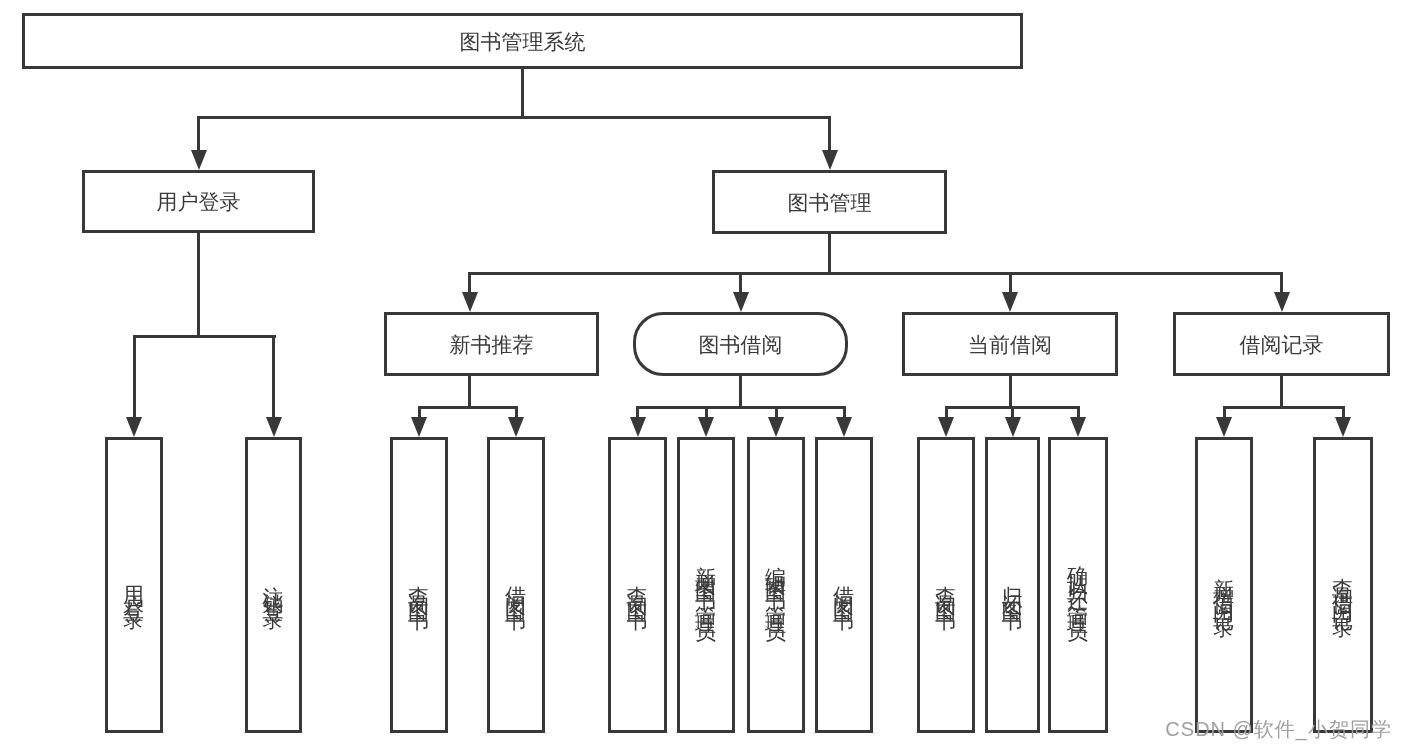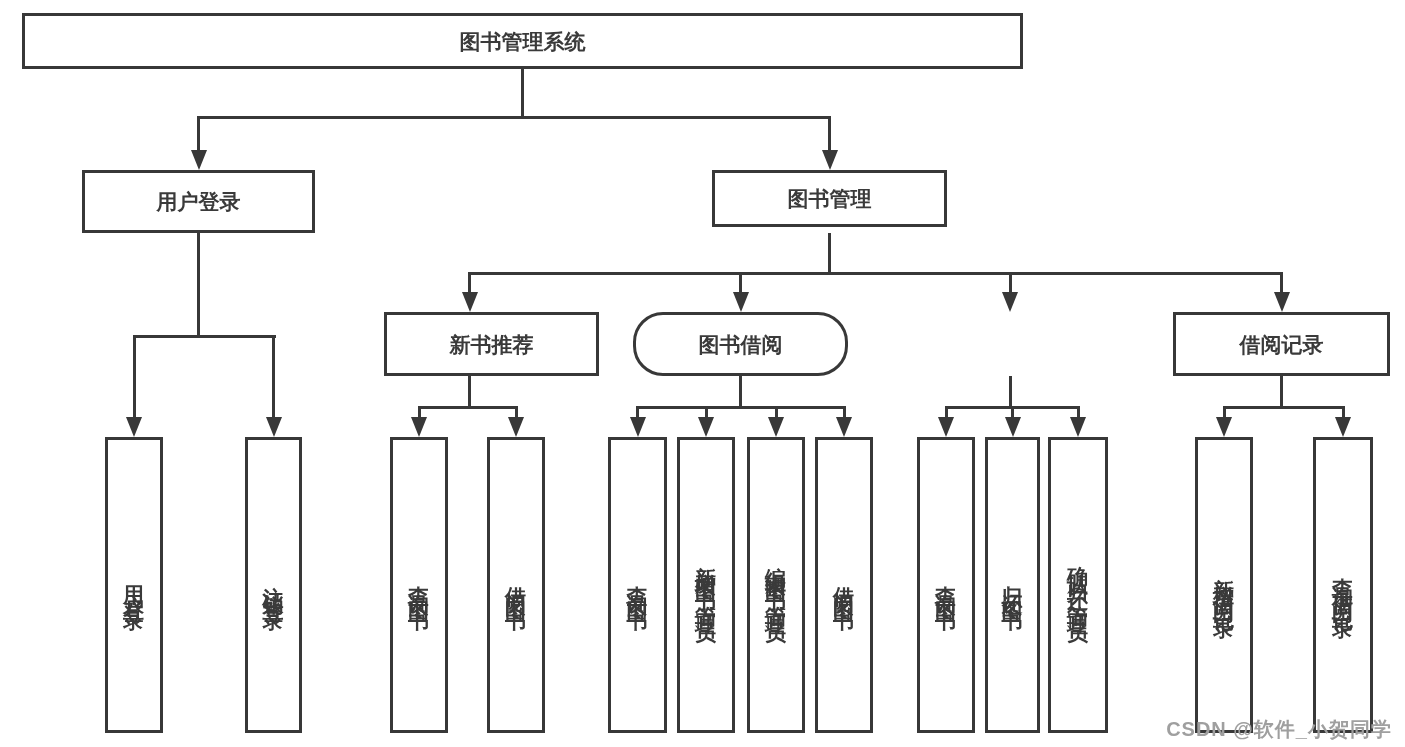--- a/index.html
+++ b/index.html
@@ -8,21 +8,20 @@
     --wm:#9f9f9f;
     --bg:#ffffff;
   }
   html,body{margin:0;padding:0;background:var(--bg);}
   #canvas{
     position:relative;
     width:1405px;height:747px;
     background:var(--bg);
     overflow:hidden;
     font-family:"Liberation Sans","DejaVu Sans",sans-serif;
-    font-weight:bold;
   }
   #edges,#nodes{position:absolute;left:0;top:0;width:100%;height:100%;}
   .node{
     position:absolute;
     box-sizing:border-box;
     border:3px solid var(--line);
     background:var(--bg);
     color:var(--text);
     display:flex;align-items:center;justify-content:center;
     font-size:21px;
@@ -111,28 +110,31 @@
       <div class="line" style="left: 1342px; top: 406px; width: 3px; height: 17px;"></div>
       <div class="arrow" style="left: 1335px; top: 417px;"></div>
     </div>
   <div id="nodes">
       <div class="node horiz" style="left: 22px; top: 13px; width: 1001px; height: 56px;">
         <span>图书管理系统</span>
       </div>
       <div class="node horiz" style="left: 82px; top: 170px; width: 233px; height: 63px;">
         <span>用户登录</span>
       </div>
-      <div class="node horiz" style="left: 712px; top: 170px; width: 235px; height: 57px;">
+      <div class="node horiz" style="left: 712px; top: 170px; width: 235px; height: 64px;">
         <span>图书管理</span>
       </div>
       <div class="node horiz" style="left: 362px; top: 312px; width: 215px; height: 64px; margin-left: 22px;">
         <span>新书推荐</span>
       </div>
       <div class="node horiz" style="left: 633px; top: 312px; width: 215px; height: 64px; border-radius: 30px;">
         <span>图书借阅</span>
+      </div>
+      <div class="node horiz" style="left: 902px; top: 312px; width: 216px; height: 64px;">
+        <span>当前借阅</span>
       </div>
       <div class="node horiz" style="left: 1173px; top: 312px; width: 217px; height: 64px;">
         <span>借阅记录</span>
       </div>
       <div class="node vert" style="left: 105px; top: 437px; width: 58px; height: 296px;">
         <span>用户登录</span>
       </div>
       <div class="node vert" style="left: 245px; top: 437px; width: 57px; height: 296px;">
         <span>注销登录</span>
       </div>

